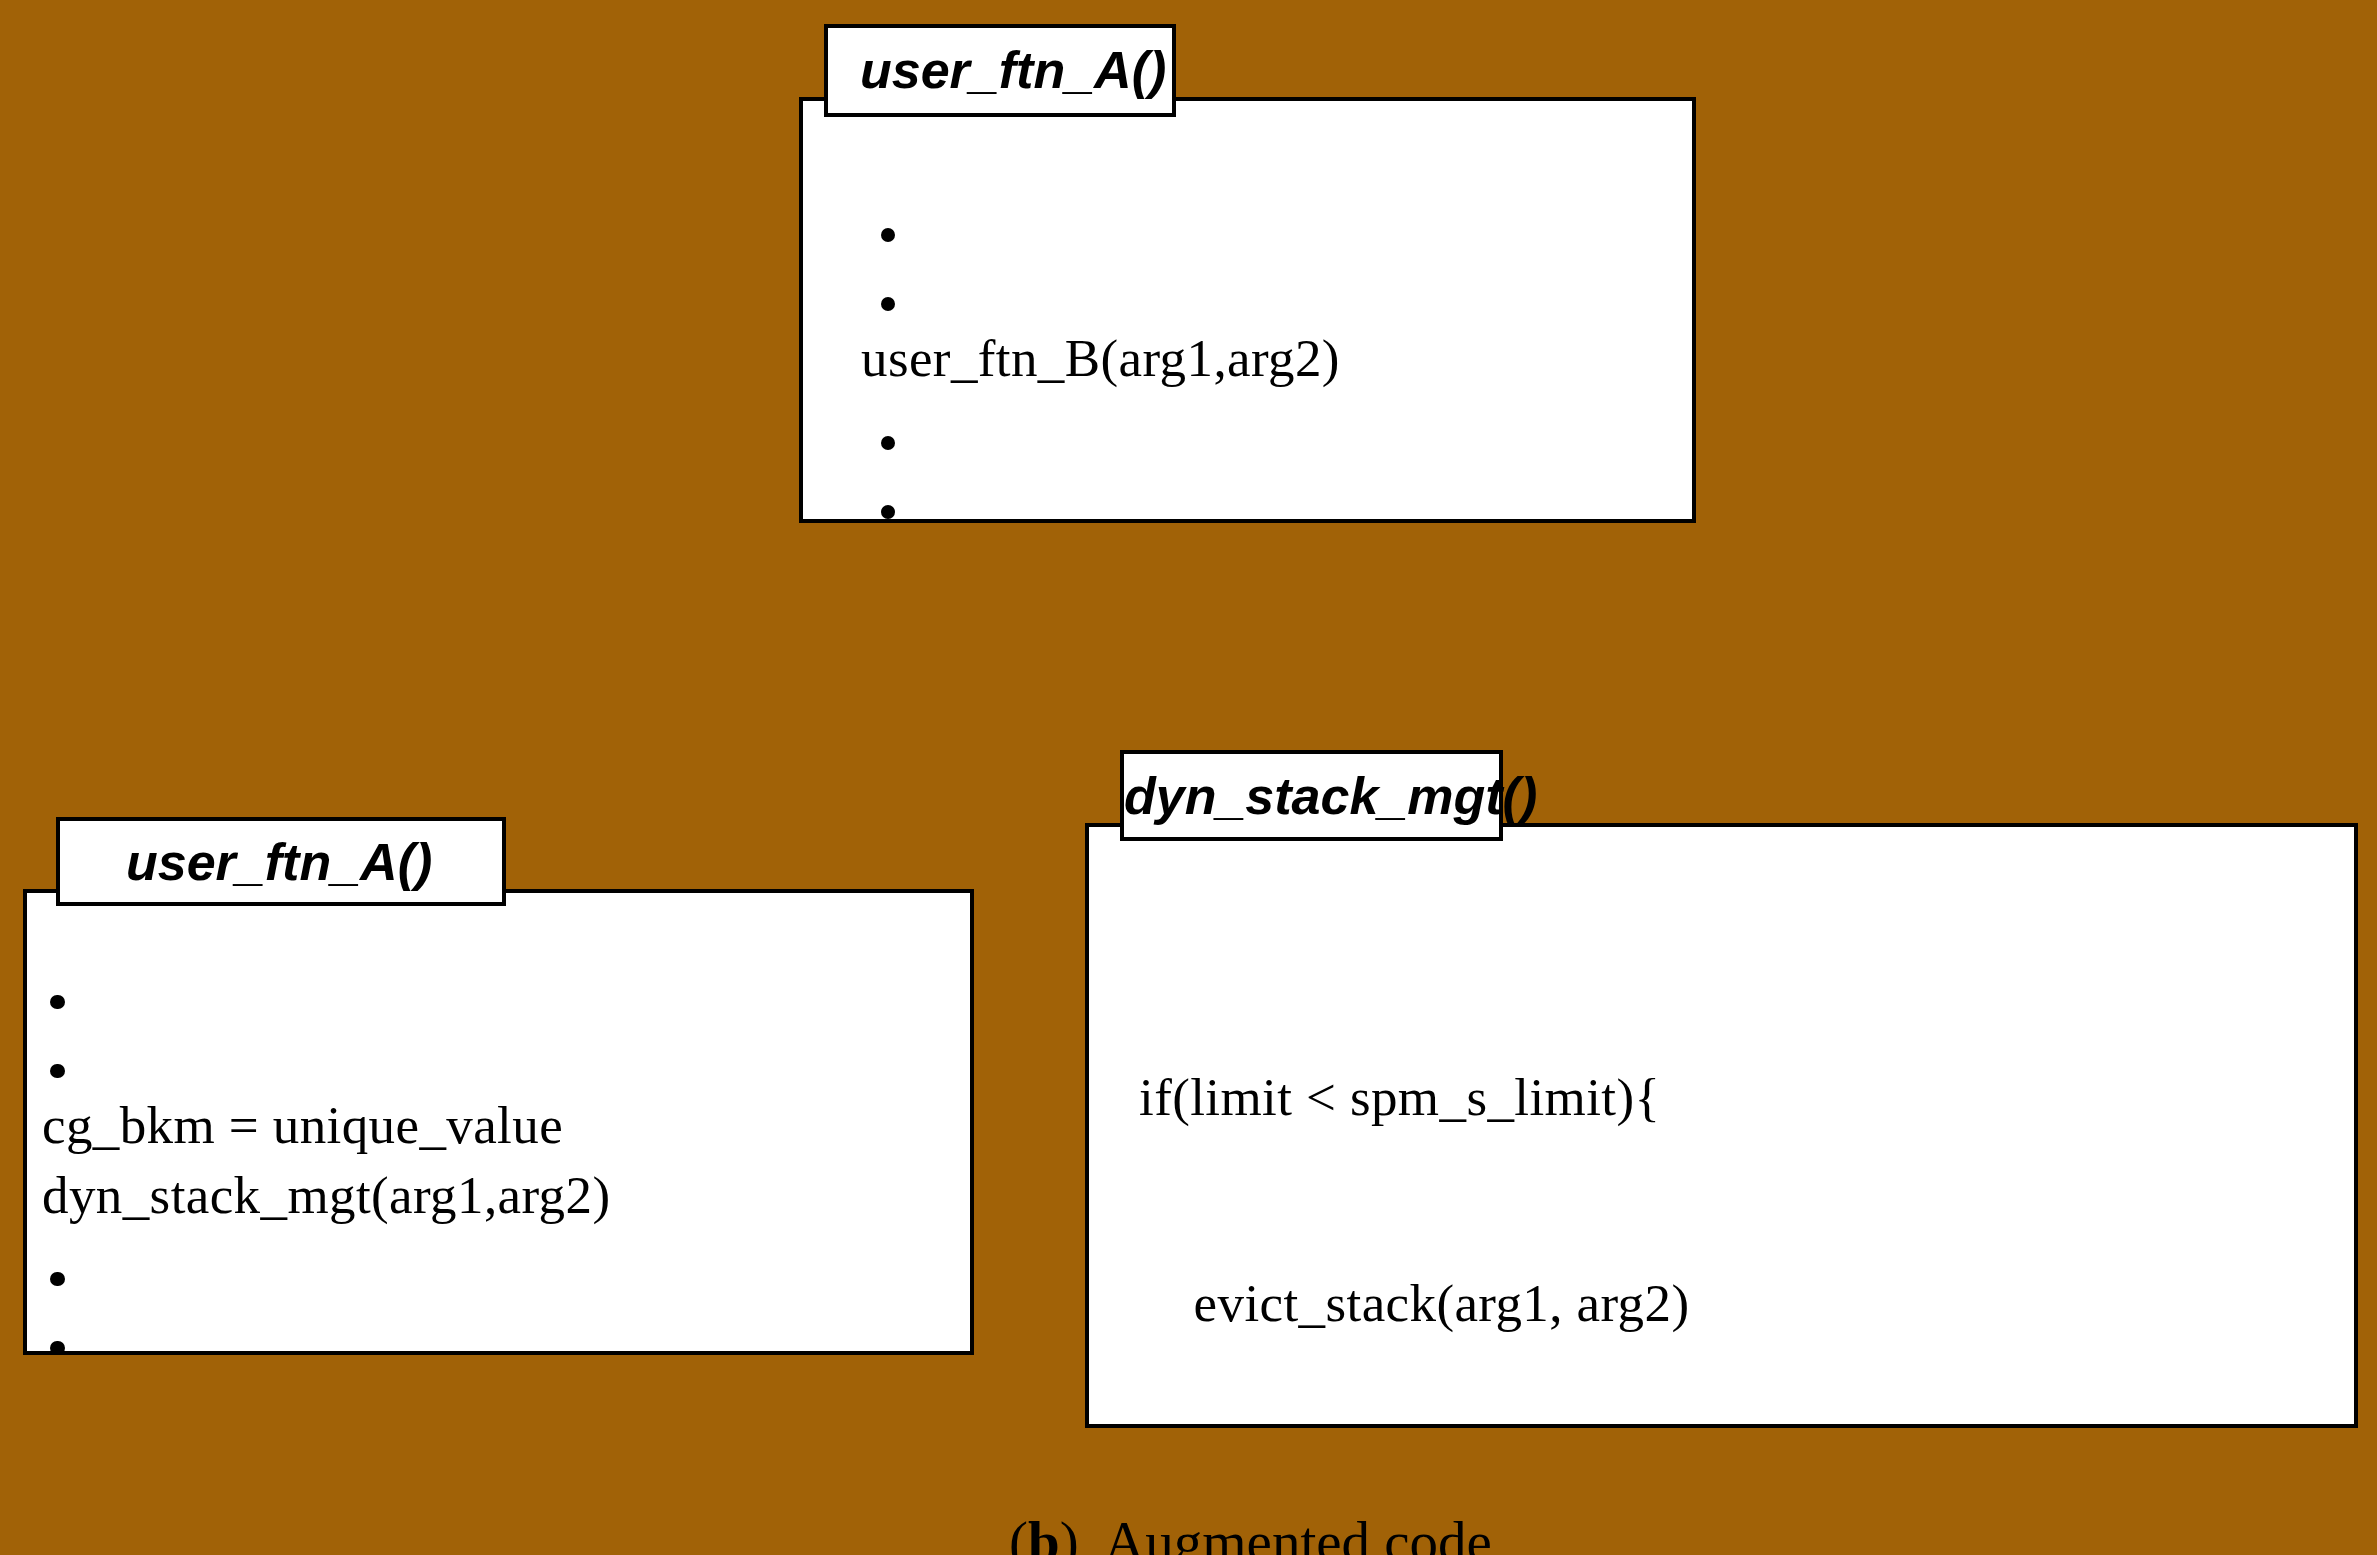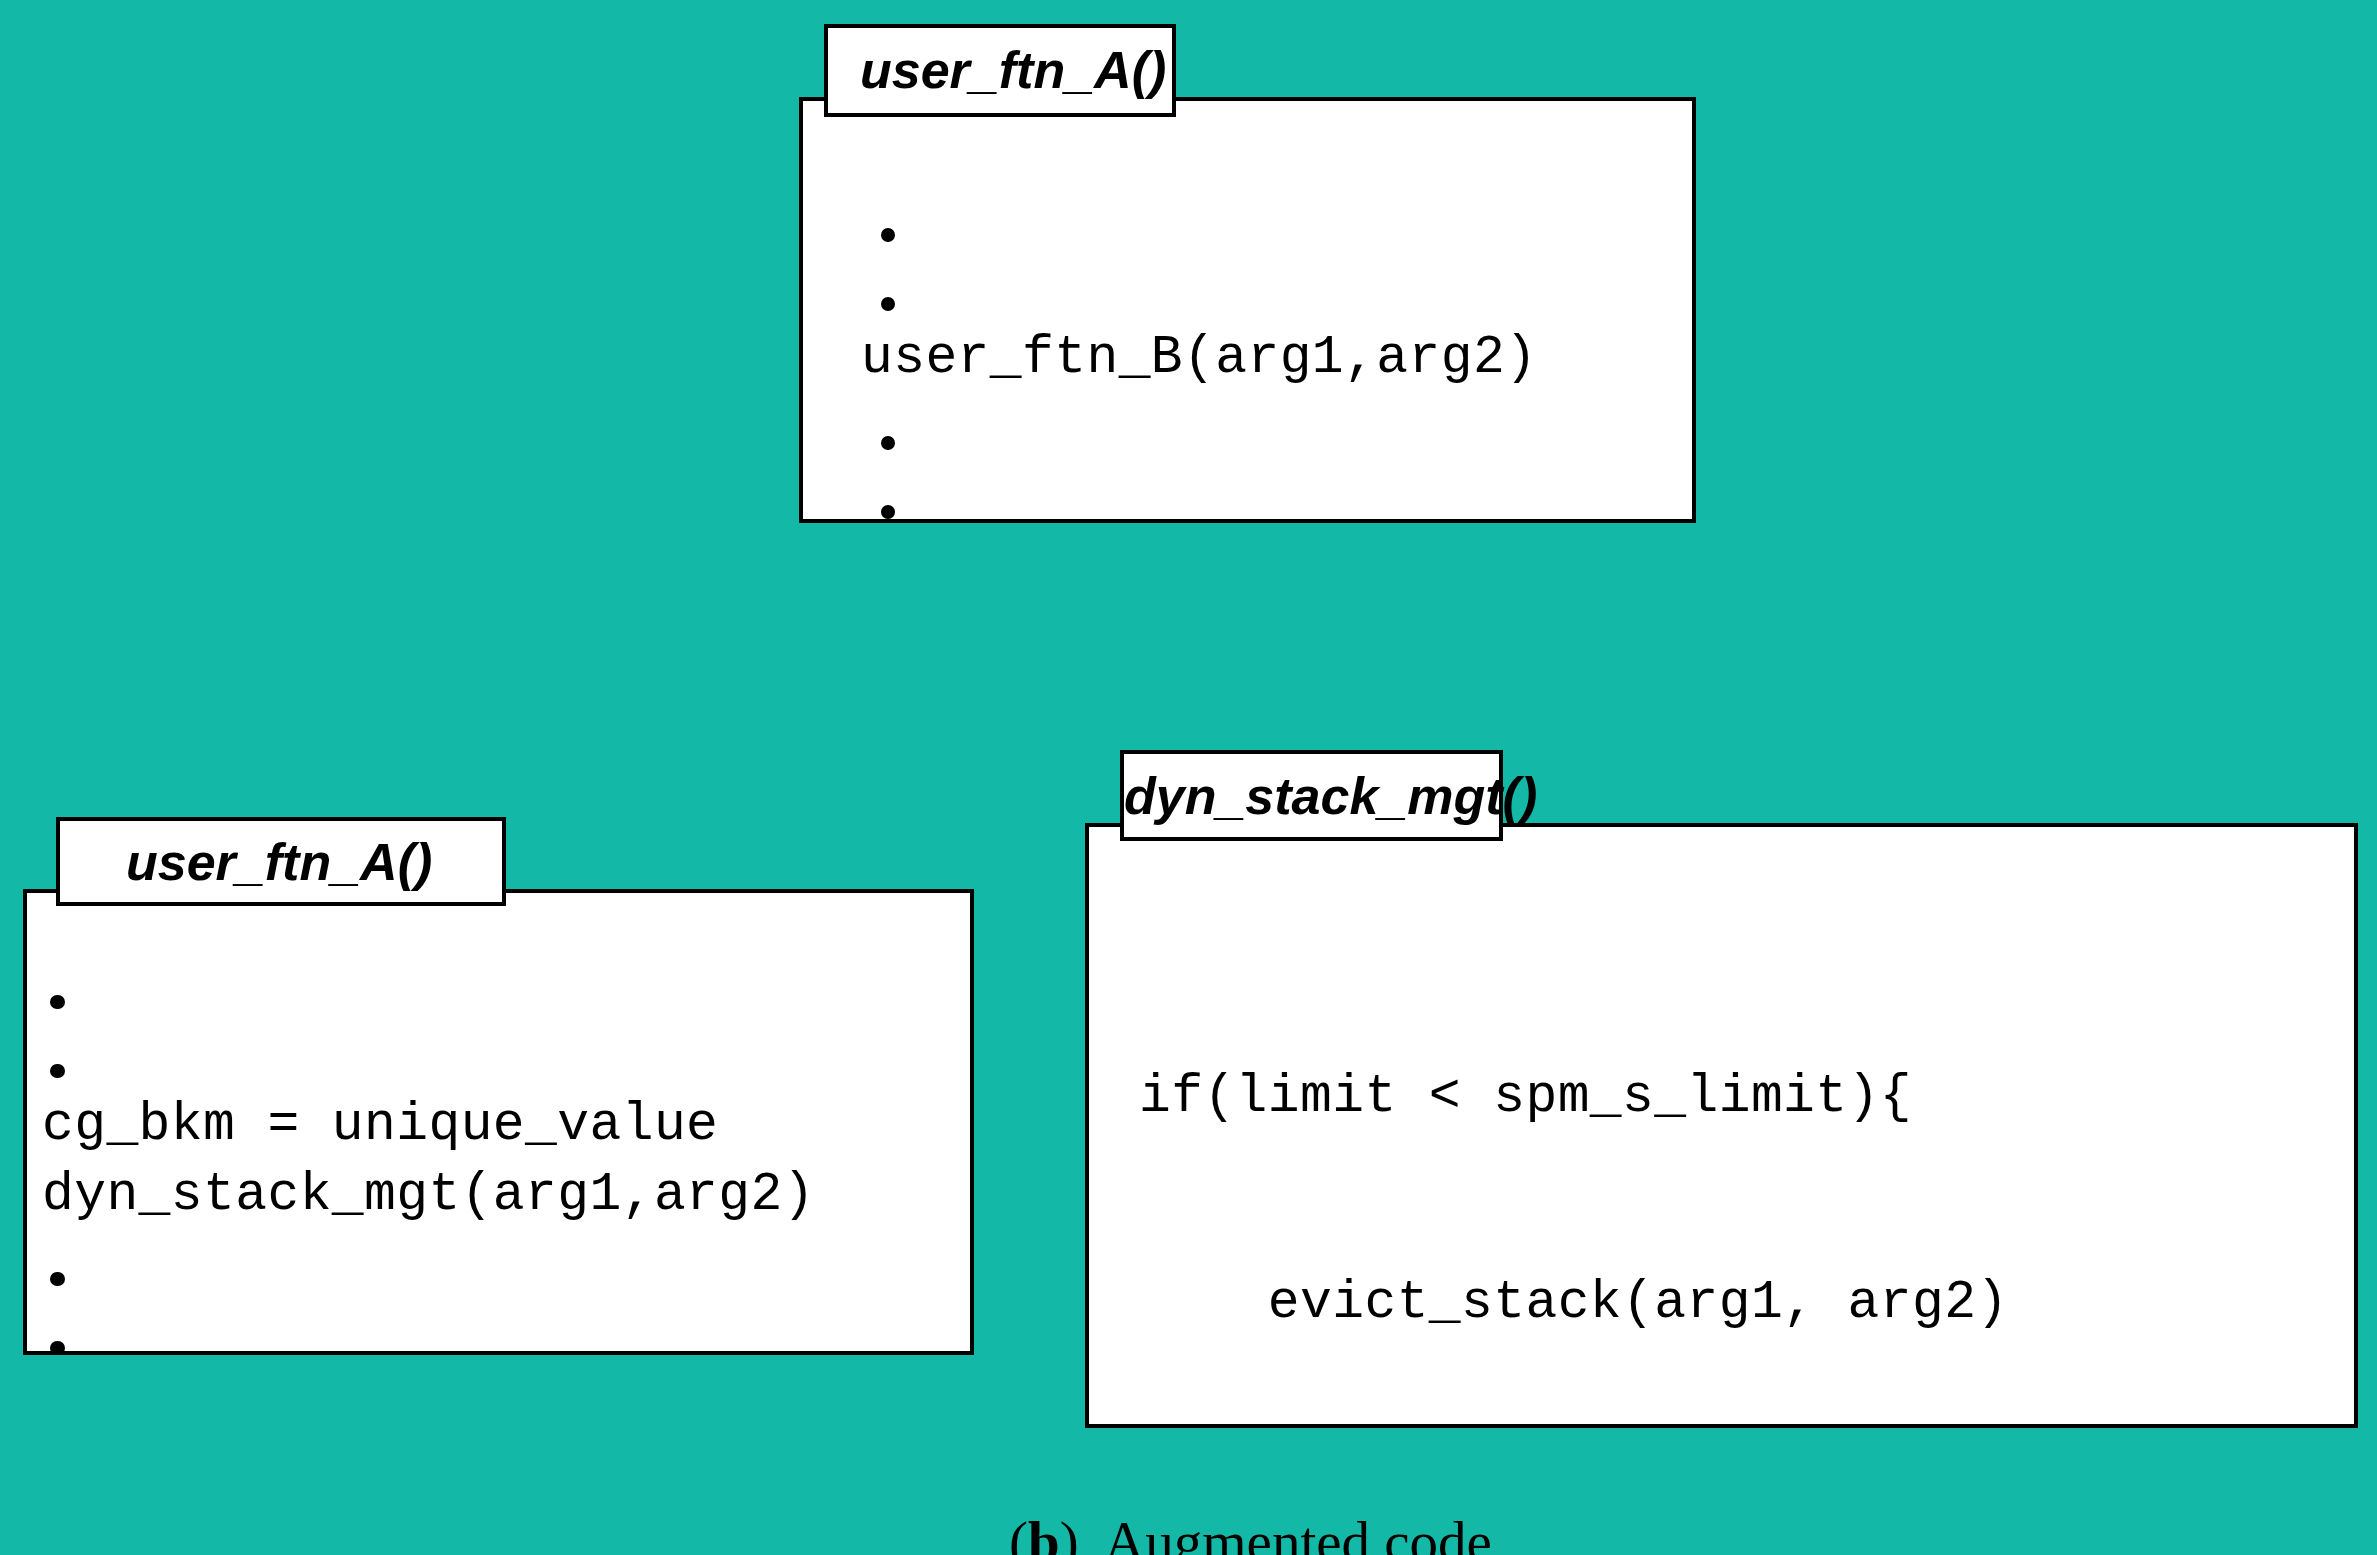--- a/index.html
+++ b/index.html
@@ -6,21 +6,21 @@
   html, body {
     margin: 0;
     padding: 0;
     background: #ffffff;
   }
 
   #page {
     position: relative;
     width: 2377px;
     height: 1556px;
-    background: #14b8a6;
+    background: #a16207;
     overflow: hidden;
     font-family: "Liberation Serif", "DejaVu Serif", serif;
     color: #000000;
   }
 
   
   .pkg {
     position: absolute;
   }
 
@@ -46,21 +46,21 @@
     font-style: italic;
     font-weight: bold;
     white-space: pre;
     line-height: 1;
   }
 
   
   .code {
     position: absolute;
     z-index: 3;
-    font-family: Liberation Mono, monospace;
+    font-family: Liberation Serif, serif;
     white-space: pre;
     line-height: 1.30;
     letter-spacing: 0.4px;
   }
 
   .code-line {
     white-space: pre;
     display: block;
   }
 

